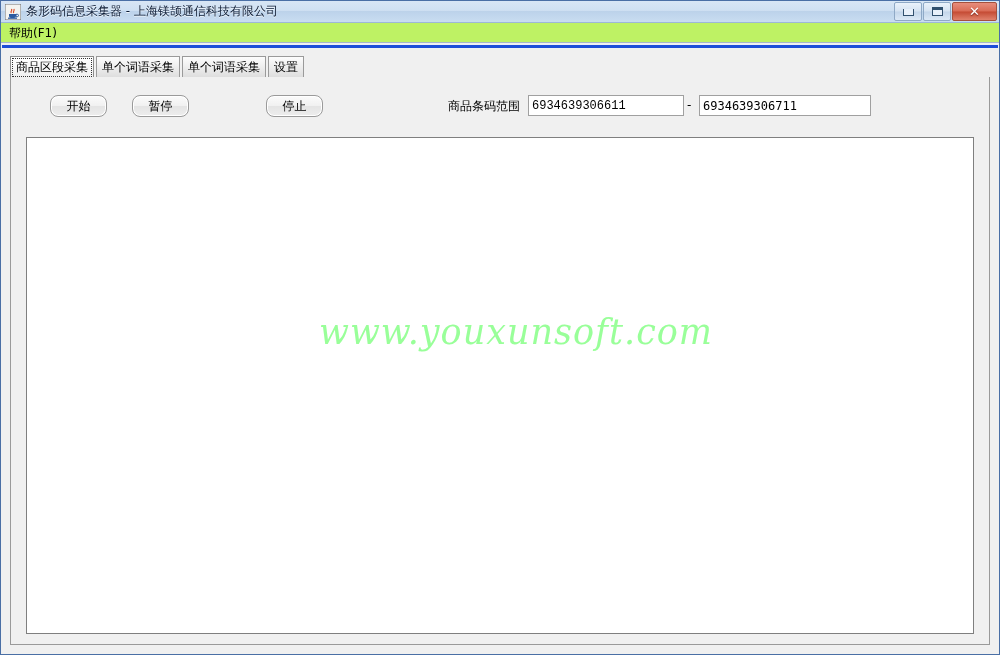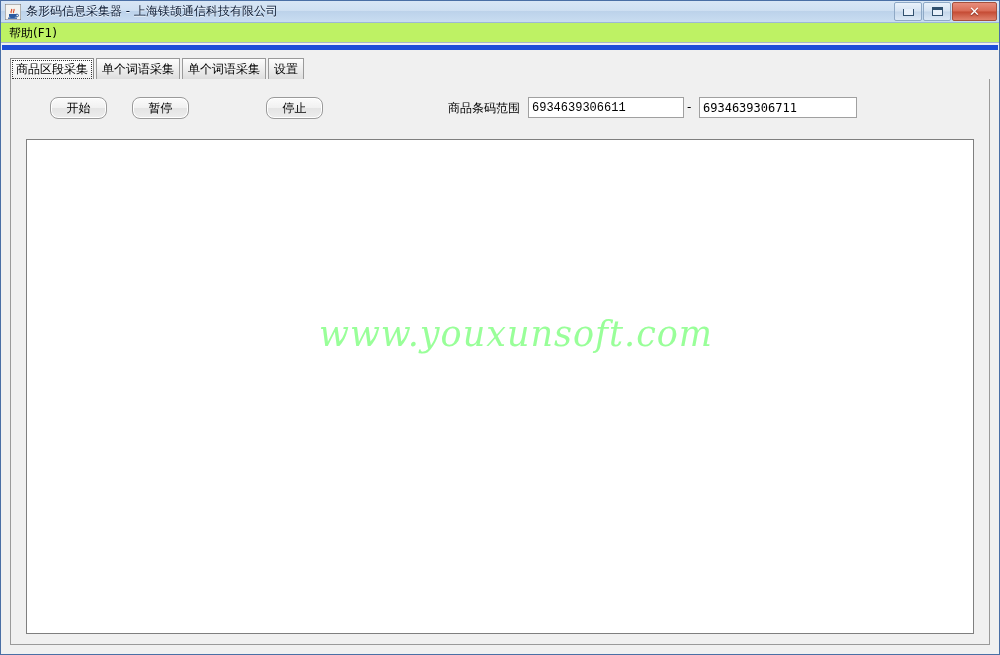--- a/index.html
+++ b/index.html
@@ -122,21 +122,21 @@
   }
 
   
   .client {
     position: absolute;
     left: 1px;
     top: 44px;
     right: 1px;
     bottom: 1px;
     background: #f0f0f0;
-    border-top: 5px solid #1d4ed8;
+    border-top: 3px solid #1d4ed8;
   }
 
   
   .tabstrip {
     position: absolute;
     left: 8px;
     top: 8px;
     right: 8px;
     height: 21px;
     display: flex;
@@ -233,21 +233,21 @@
     background: #ffffff;
     border: 1px solid #a0a0a0;
     font-size: 12px;
     color: #000000;
     font-family: "DejaVu Sans Mono", "Liberation Mono", monospace;
     padding: 0 3px;
     line-height: 19px;
     outline: none;
   }
   .range-from { left: 517px; width: 156px; font-family: Liberation Mono, monospace; }
-  .range-to   { left: 688px; width: 158px; }
+  .range-to   { left: 688px; width: 172px; }
   .range-dash {
     position: absolute;
     left: 676px;
     top: 21px;
     font-size: 12px;
     color: #000000;
   }
 
   
   .output-area {

